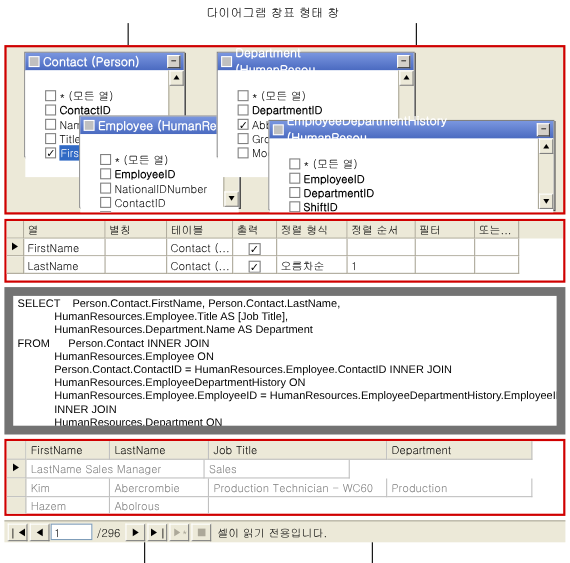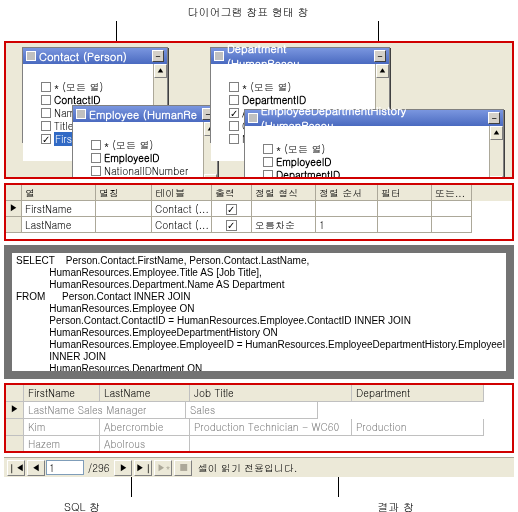--- a/index.html
+++ b/index.html
@@ -2,21 +2,21 @@
 <html><head>
 <meta charset="utf-8">
 <style>
 *{box-sizing:border-box;margin:0;padding:0;font-family:"Gulim","Dotum",Arial,sans-serif;font-size:11px}
 body{background:#fff;padding:4px;width:518px}
 .label-top{display:flex;justify-content:center;padding:0 60px 0 38px;margin-bottom:2px;font-size:12px}
 .vline{width:1px;height:20px;background:#000;margin:0 auto}
 .vline-wrap{display:flex;padding:0 75px 0 75px}
 .vline-wrap .spacer{flex:1}
 .frame{border:2px solid #d00000;background:#ece9d8;position:relative}
-.diagram-pane{height:138px;overflow:hidden;padding:4px}
+.diagram-pane{height:154px;overflow:hidden;padding:4px}
 .mini-win{position:absolute;background:#fff;border:1px solid #808080;box-shadow:1px 1px 0 #404040}
 .mini-win .titlebar{background:linear-gradient(#7a96df,#4a6ac0);color:#fff;padding:1px 3px;display:flex;align-items:center;font-size:10px;font-weight:bold;height:16px}
 .mini-win .titlebar .icon{width:10px;height:10px;background:#fff;margin-right:3px;position:relative}
 .mini-win .titlebar .icon:before{content:"";position:absolute;inset:1px;background:#c0c0c0}
 .mini-win .titlebar .winbtn{width:12px;height:12px;background:#d4d0c8;border:1px solid #fff;border-right-color:#404040;border-bottom-color:#404040;margin-left:2px;font-size:8px;line-height:9px;text-align:center;color:#000}
 .mini-win .titlebar .spacer{flex:1}
 .mini-win .body{background:#fff;padding:16px;min-height:60px}
 .field-row{display:flex;align-items:center;padding:0 2px;height:13px}
 .field-row .cb{width:10px;height:10px;border:1px solid #808080;background:#fff;margin-right:3px;position:relative}
 .field-row .cb.checked:after{content:"✓";position:absolute;top:-3px;left:0;font-size:10px}
@@ -131,21 +131,21 @@
           <span class="cb"></span>
           <span class="txt">LoginID</span>
         </div>
     </div>
     <div class="mini-scroll">
         <div class="sbtn">▲</div>
         <div class="sbtn bot">▼</div>
       </div>
   </div>
 
-  <div class="mini-win" style="left:204px;top:4px;width:180px;height:96px">
+  <div class="mini-win" style="left:191px;top:4px;width:180px;height:96px">
     <div class="titlebar">
       <span class="icon"></span>
       <span>Department (HumanResou...</span>
       <span class="spacer"></span>
       <span class="winbtn">–</span>
     </div>
     <div class="body">
       <div class="field-row">
           <span class="cb"></span>
           <span class="txt">* (모든 열)</span>

